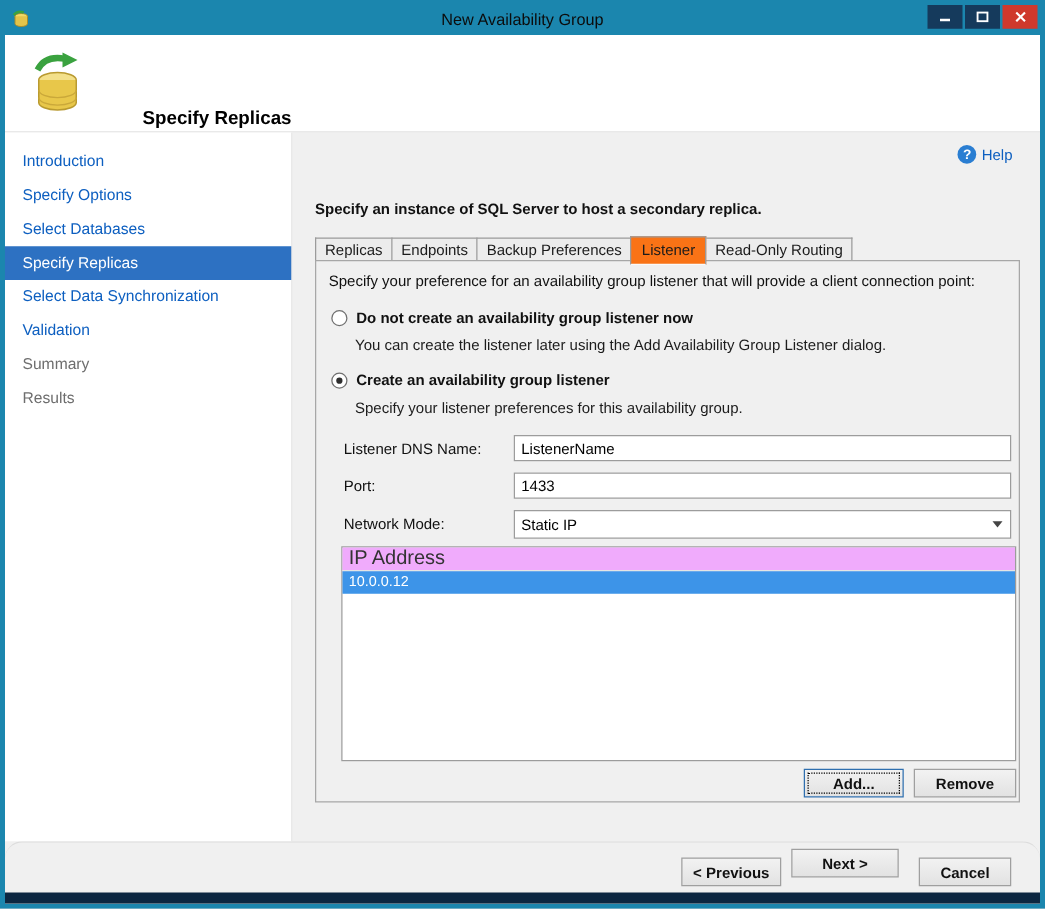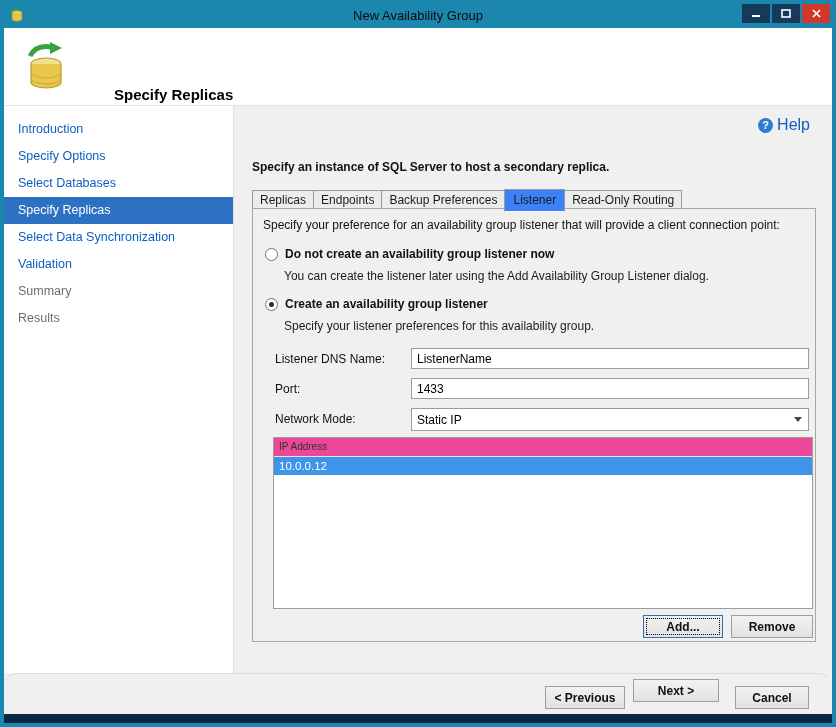--- a/index.html
+++ b/index.html
@@ -37,49 +37,49 @@
   .step{height:27px;line-height:27px;padding-left:14px;font-size:12.5px;white-space:nowrap;}
   .step.link{color:var(--link);cursor:pointer;}
   .step.active{background:var(--step-active-bg);color:#ffffff;cursor:pointer;}
   .step.disabled{color:#6e6e6e;}
 
   
   .main{position:absolute;top:102px;left:231px;right:0;height:567px;}
   .help{position:absolute;top:10px;right:22px;display:flex;align-items:center;gap:4px;cursor:pointer;}
   .help-circle{width:15px;height:15px;border-radius:50%;background:var(--help-icon);color:#fff;font-size:11px;font-weight:bold;
     display:flex;align-items:center;justify-content:center;}
-  .help-label{color:var(--link);font-size:16px;}
+  .help-label{color:var(--link);font-size:12px;}
   .instruction{position:absolute;top:54px;left:17px;font-size:12px;font-weight:bold;color:#111;}
 
   .tabs{position:absolute;top:83px;left:17px;display:flex;align-items:flex-end;}
   .tab{font-size:12px;color:#1b1b1b;background:#ececec;border:1px solid #9b9b9b;border-right:none;
     padding:2px 7px 3px;cursor:pointer;position:relative;}
   .tab:last-child{border-right:1px solid #9b9b9b;}
-  .tab.active{background:#3b82f6;border-right:1px solid #9b9b9b;padding:3px 8px 4px;margin-bottom:-1px;z-index:3;border-bottom:1px solid #fafafa;}
+  .tab.active{background:#f97316;border-right:1px solid #9b9b9b;padding:3px 8px 4px;margin-bottom:-1px;z-index:3;border-bottom:1px solid #fafafa;}
   .tab.active + .tab{border-left:none;}
 
   .panel{position:absolute;top:102px;left:17px;width:564px;height:434px;border:1px solid #a7a7a7;background:#f0f0f0;z-index:1;}
   .pref{position:absolute;top:9px;left:10px;width:545px;font-size:12px;color:#111;}
 
   .radio-row{position:absolute;left:12px;display:flex;align-items:flex-end;gap:7px;cursor:pointer;}
   .radio{width:13px;height:13px;border-radius:50%;border:1px solid #707070;background:#fff;position:relative;flex:0 0 auto;}
   .radio.on::after{content:"";position:absolute;left:3px;top:3px;width:5px;height:5px;border-radius:50%;background:#2e2e2e;}
   .radio-label{font-size:12px;font-weight:bold;color:#111;}
   .radio-desc{position:absolute;left:31px;font-size:12px;color:#1c1c1c;}
 
   .fld-label{position:absolute;left:22px;font-size:12px;color:#111;}
   .textbox{position:absolute;left:158px;width:398px;height:21px;border:1px solid #9c9c9c;background:#fff;
     font-size:12px;font-family:"Liberation Sans","DejaVu Sans",sans-serif;padding:0 5px;color:#000;}
   .combo{position:absolute;left:158px;width:398px;height:23px;border:1px solid #9c9c9c;background:#fff;
     font-size:12px;color:#000;display:flex;align-items:center;padding:0 5px;cursor:pointer;}
   .combo-arrow{position:absolute;right:6px;top:8px;width:0;height:0;border-left:4px solid transparent;
     border-right:4px solid transparent;border-top:5px solid #444;}
 
   .listbox{position:absolute;left:20px;top:228px;width:540px;height:172px;border:1px solid #9c9c9c;background:#fff;}
-  .list-header{height:19px;line-height:18px;padding-left:5px;font-size:10px;color:#333;background:#ec4899;
+  .list-header{height:19px;line-height:18px;padding-left:5px;font-size:16px;color:#333;background:#f0abfc;
     border-bottom:1px solid #e4e4e4;}
   .list-row{height:18px;line-height:18px;padding-left:5px;font-size:11.5px;color:#111;cursor:pointer;}
   .list-row.selected{background:var(--selection);color:#fff;}
 
   .btn{position:absolute;height:23px;background:linear-gradient(#f2f2f2,#e2e2e2);border:1px solid #9f9f9f;
     font-size:12px;color:#111;font-family:"Liberation Sans","DejaVu Sans",sans-serif;cursor:pointer;font-weight:bold;}
   .btn.default{border-color:var(--focus-border);outline:1px dotted #000;outline-offset:-4px;}
 
   
   .footer{position:absolute;top:669px;left:0;right:0;height:41px;background:#f0f0f0;border-top:1px solid #dcdcdc;border-radius:14px;}

